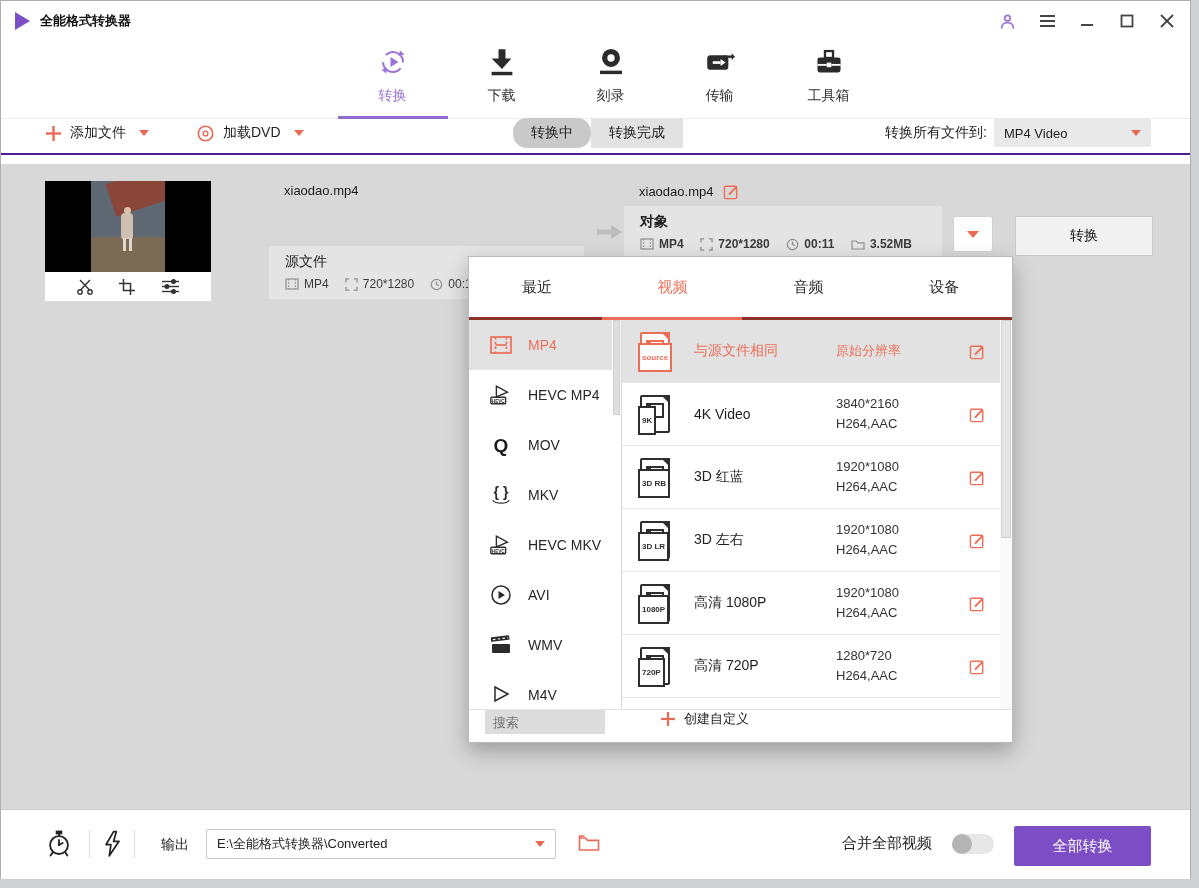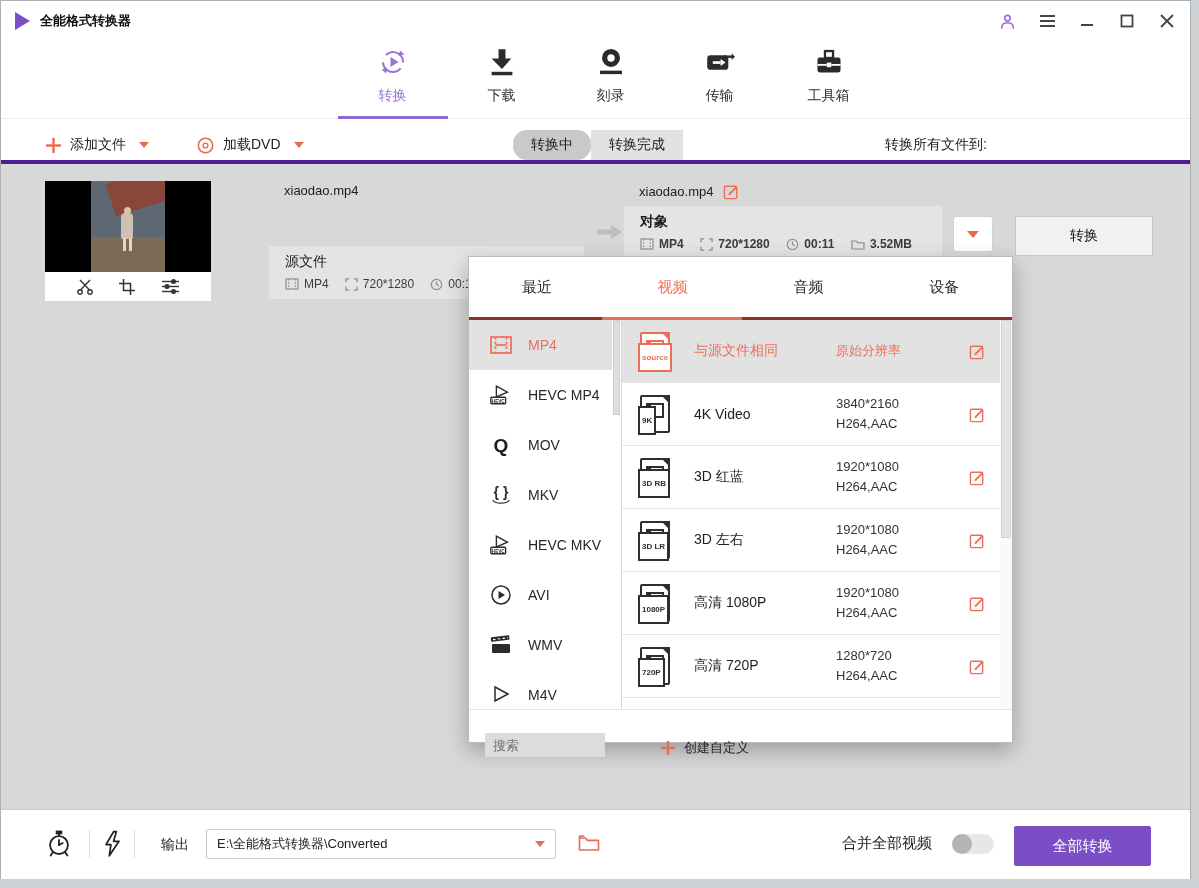--- a/index.html
+++ b/index.html
@@ -16,21 +16,21 @@
 
   
   .nav{position:absolute;left:0;top:40px;width:100%;height:78px;border-bottom:1px solid #ececec;}
   .nav-items{position:absolute;left:337px;top:6px;display:flex;}
   .nav-item{width:109px;display:flex;flex-direction:column;align-items:center;gap:6px;cursor:pointer;color:#2f2f2f;}
   .nav-item .lbl{font-size:14px;}
   .nav-item.active{color:#9b74d4;}
   .nav-underline{position:absolute;left:337px;bottom:-1px;width:110px;height:3px;background:#8f6ad2;}
 
   
-  .toolbar{position:absolute;left:0;top:122px;width:100%;height:44px;border-bottom:7px solid #4c1d95;}
+  .toolbar{position:absolute;left:0;top:110px;width:100%;height:44px;border-bottom:2px solid #4c1d95;}
   .tb-group{position:absolute;display:flex;align-items:center;gap:9px;top:0;height:44px;font-size:14px;color:#222;cursor:pointer;}
   .caret{width:0;height:0;border-left:5px solid transparent;border-right:5px solid transparent;border-top:6px solid #e96a53;margin-left:4px;}
   .seg{position:absolute;left:512px;top:7px;display:flex;height:30px;}
   .seg-btn{display:flex;align-items:center;justify-content:center;padding:0 18px;font-size:14px;color:#222;cursor:pointer;background:#e2e2e2;}
   .seg-btn.active{background:#c9c9c9;border-radius:14px;}
   .convert-to-label{position:absolute;right:203px;top:13px;font-size:14px;color:#222;}
   .fmt-dd{position:absolute;right:39px;top:8px;width:157px;height:28px;background:#e9e9e9;display:flex;align-items:center;padding:0 10px;font-size:13px;color:#222;cursor:pointer;}
   .fmt-dd .caret{margin-left:auto;}
 
   
@@ -73,21 +73,21 @@
   .pp-left-sb{position:absolute;right:0;top:0;width:9px;height:100%;background:#fff;}
   .pp-left-sb .thumb{position:absolute;top:0;left:1px;width:7px;height:95px;background:#dedede;border:1px solid #cfcfcf;}
   .pp-right{flex:1;position:relative;padding-right:12px;}
   .preset-row{height:63px;display:flex;align-items:center;padding:0 14px 0 18px;border-bottom:1px solid #e7e7e7;cursor:pointer;}
   .preset-row.selected{background:#e2e2e2;}
   .preset-name{width:142px;font-size:14px;color:#1f1f1f;margin-left:24px;}
   .preset-detail{flex:1;font-size:13px;color:#333;line-height:20px;}
   .preset-row.selected .preset-name,.preset-row.selected .preset-detail{color:#ed6e58;}
   .pp-right-sb{position:absolute;right:0;top:0;width:12px;height:389px;background:#fafafa;}
   .pp-right-sb .thumb{position:absolute;left:1px;top:0;width:10px;height:218px;background:#e4e4e4;border:1px solid #d3d3d3;}
-  .pp-bottom{height:48px;border-top:1px solid #e3e3e3;display:flex;align-items:flex-end;padding:0 16px;}
+  .pp-bottom{height:48px;border-top:1px solid #e3e3e3;display:flex;align-items:flex-start;padding:0 16px;}
   .pp-search{width:120px;height:24px;background:#dcdcdc;border:none;outline:none;padding:0 8px;font-size:13px;color:#444;font-family:inherit;}
   .pp-search::placeholder{color:#6f6f6f;}
   .create-custom{display:flex;align-items:center;gap:9px;margin-left:56px;font-size:13px;color:#222;cursor:pointer;}
 
   
   .doc-icon{width:30px;height:38px;border:2px solid #2e2e2e;border-radius:2px;position:relative;background:#fff;flex:0 0 auto;}
   .doc-icon .fold{position:absolute;top:-2px;right:-2px;width:0;height:0;border-left:9px solid transparent;border-top:9px solid #2e2e2e;}
   .doc-icon .film{position:absolute;left:4px;top:6px;width:18px;height:15px;border:2px solid #2e2e2e;
     background:repeating-linear-gradient(180deg,#2e2e2e 0 2px,transparent 2px 5px);background-size:3px 100%,3px 100%;background-repeat:no-repeat;background-position:left,right;}
   .doc-icon .badge{position:absolute;left:-4px;bottom:-4px;background:#fff;border:2px solid #2e2e2e;font-size:8px;font-weight:bold;color:#2e2e2e;line-height:9px;padding:8px 2px;white-space:nowrap;}
@@ -223,20 +223,24 @@
           <circle cx="8.5" cy="8.5" r="2.4" stroke="#e96a53" stroke-width="1.4"></circle>
         </svg>
       <span>加载DVD</span>
       <span class="caret"></span>
     </div>
     <div class="seg">
       <div class="seg-btn active">转换中</div>
       <div class="seg-btn">转换完成</div>
     </div>
     <div class="convert-to-label">转换所有文件到:</div>
+    <div class="fmt-dd">
+      <span>MP4 Video</span>
+      <span class="caret"></span>
+    </div>
   </div>
 
   <div class="content">
 
     <div class="thumb-card">
       <div class="thumb-img">
         <div class="thumb-roof"></div>
         <div class="thumb-person"></div>
         <div class="thumb-head"></div>
         <div class="thumb-legs"></div>

